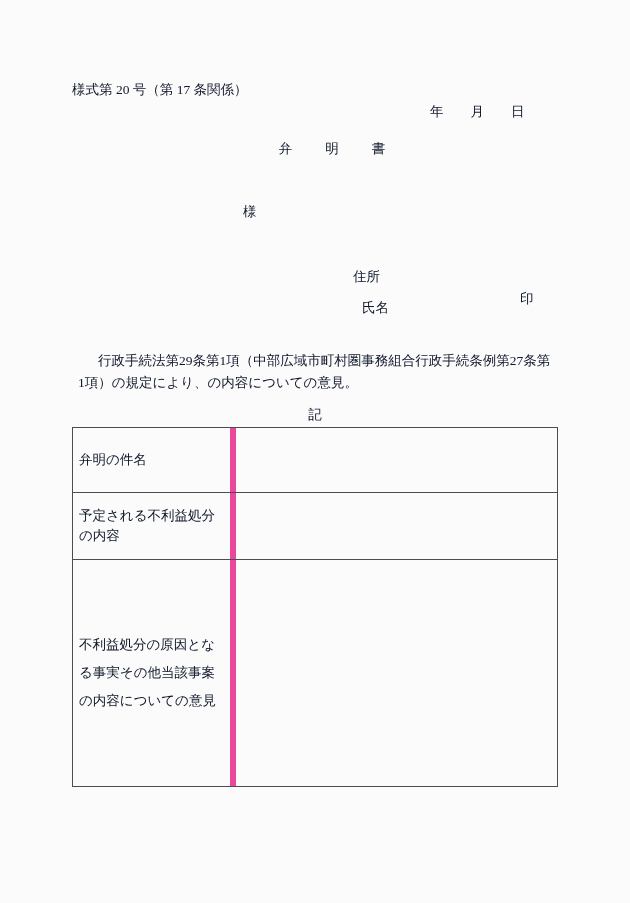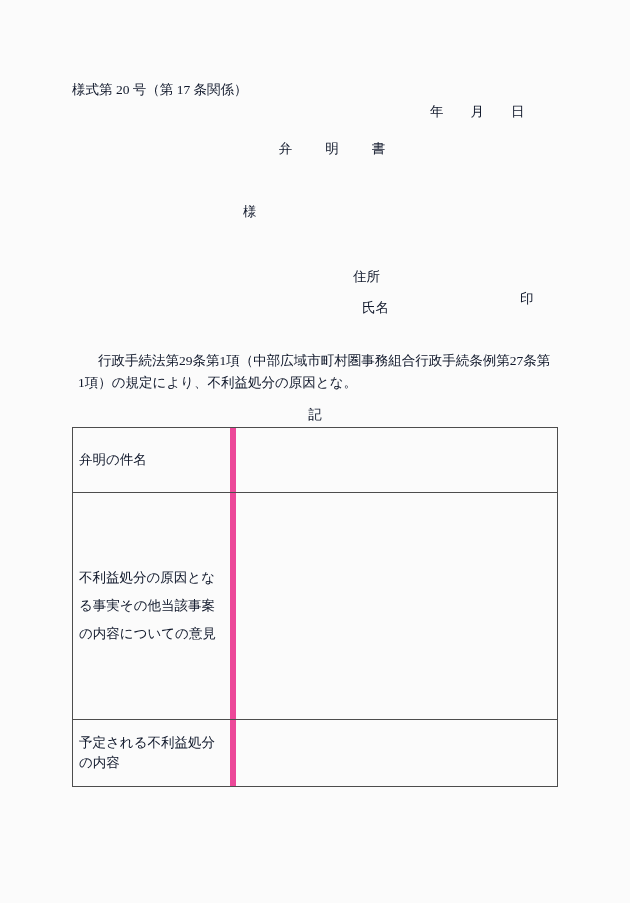--- a/index.html
+++ b/index.html
@@ -78,41 +78,41 @@
 
   <div class="abs addressee">様</div>
 
   <div class="abs address-label">住所</div>
 
   <div class="abs name-label">氏名</div>
 
   <div class="abs seal-label">印</div>
 
   <div class="abs body-par">行政手続法第29条第1項（中部広域市町村圏事務組合行政手続条例第27条第
-1項）の規定により、不利益処分の原因とな。</div>
+1項）の規定により、の内容についての意見。</div>
 
   <div class="abs note-mark">記</div>
 
   <div class="doc-table">
     <div class="trow row-1">
       <div class="cell-label">
         <span>弁明の件名</span>
+      </div>
+      <div class="cell-value"></div>
+    </div>
+    <div class="trow row-2">
+      <div class="cell-label">
+        <span>予定される不利益処分
+の内容</span>
       </div>
       <div class="cell-value"></div>
     </div>
     <div class="trow row-3">
       <div class="cell-label">
         <span>不利益処分の原因とな
 る事実その他当該事案
 の内容についての意見</span>
       </div>
       <div class="cell-value"></div>
     </div>
-    <div class="trow row-2">
-      <div class="cell-label">
-        <span>予定される不利益処分
-の内容</span>
-      </div>
-      <div class="cell-value"></div>
-    </div>
   </div>
 
 </div>
 
 </body></html>

